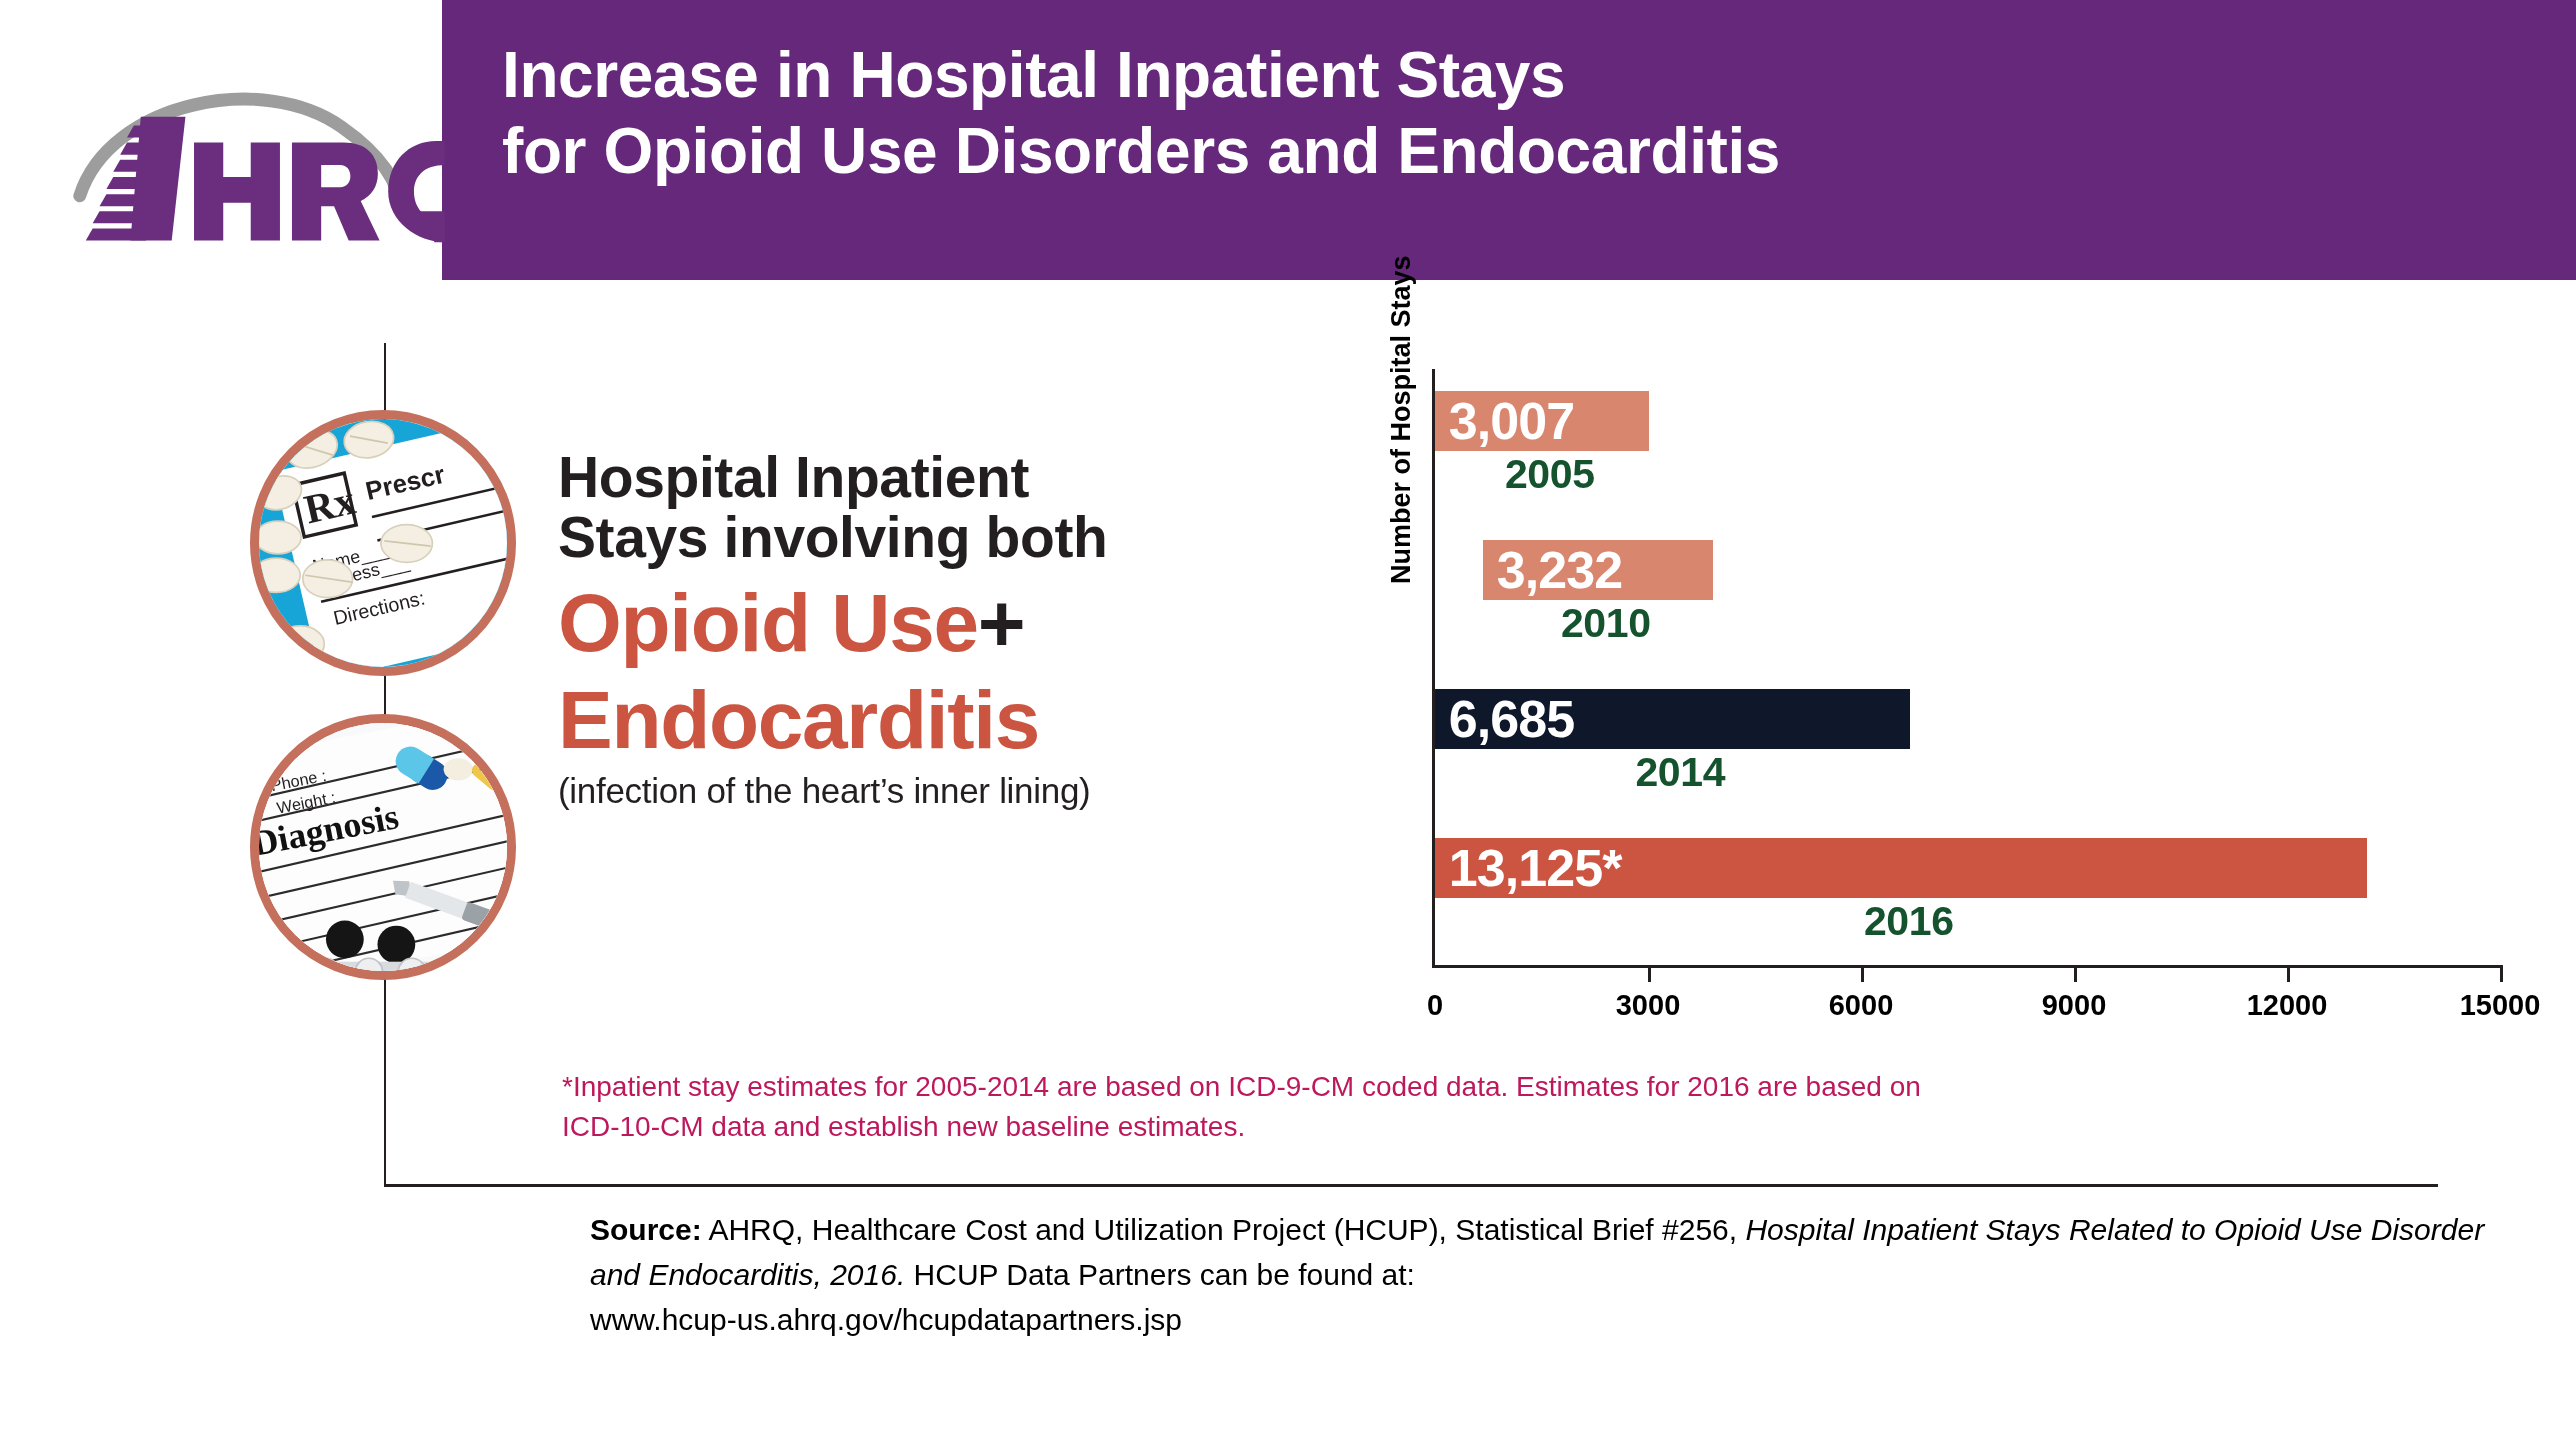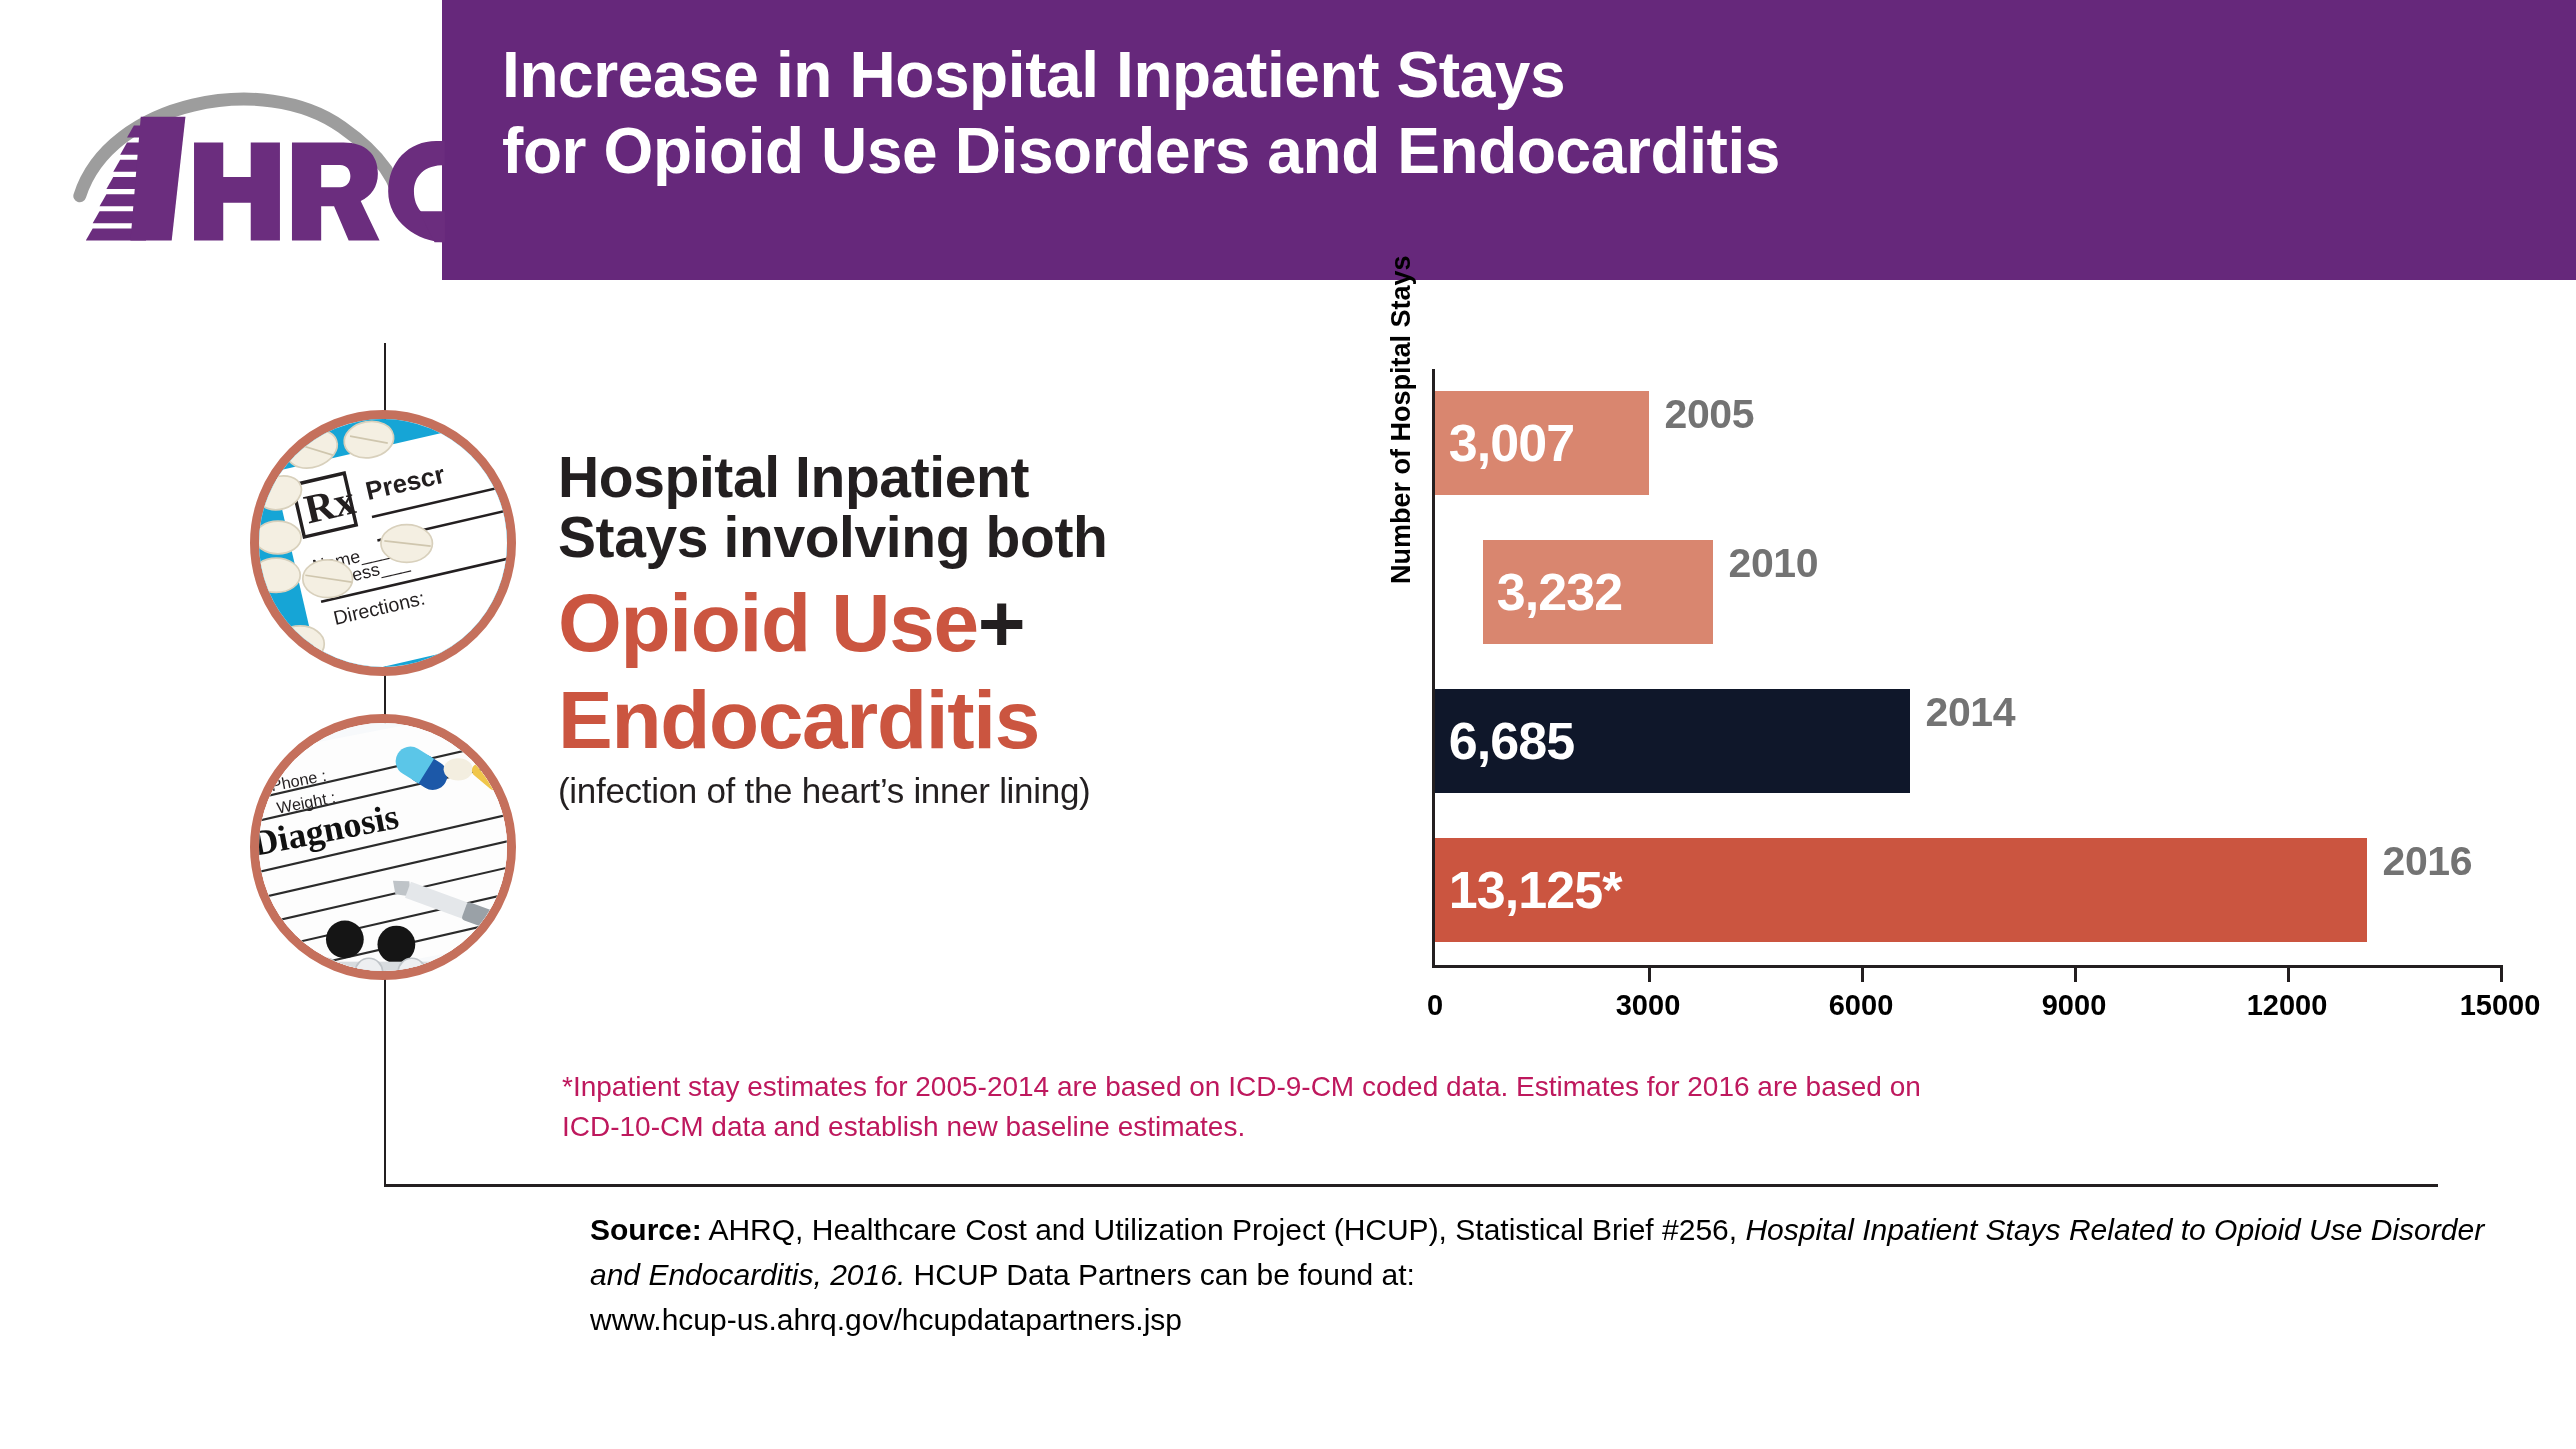--- a/index.html
+++ b/index.html
@@ -52,25 +52,25 @@
   
   #chart{position:absolute;left:1391px;top:369px;width:1151px;height:678px;}
   #yaxis-title{position:absolute;left:-5.2px;top:215px;
      transform:rotate(-90deg);transform-origin:left top;
      font-weight:bold;font-size:27px;white-space:nowrap;color:#000;}
   #axis-v{position:absolute;left:41px;top:0;width:2.6px;height:596px;background:#231f20;}
   #axis-h{position:absolute;left:41px;top:596px;width:1068px;height:3.4px;background:#231f20;}
   .tick{position:absolute;top:596px;width:2.6px;height:17px;background:#231f20;}
   .ticklbl{position:absolute;top:620px;font-weight:bold;font-size:29px;
       color:#000;transform:translateX(-50%);white-space:nowrap;}
-  .bar{position:absolute;display:flex;align-items:flex-start;}
+  .bar{position:absolute;display:flex;align-items:center;flex-direction:column;}
   .bar-rect{height:100%;display:flex;align-items:center;}
   .bar-val{color:#fff;font-weight:bold;font-size:52px;padding-left:13.7px;
       letter-spacing:-0.9px;white-space:nowrap;}
-  .bar-year{font-weight:bold;font-size:41px;color:#737373;margin-left:15.5px;
+  .bar-year{font-weight:bold;font-size:41px;color:#14532d;margin-left:15.5px;
       white-space:nowrap;letter-spacing:-0.4px;}
 </style>
 </head>
 <body>
 
 <div id="header-band"></div>
 
 <div id="header-title">
   <span class="ln">Increase in Hospital Inpatient Stays</span>
   <span class="ln">for Opioid Use Disorders and Endocarditis</span>

